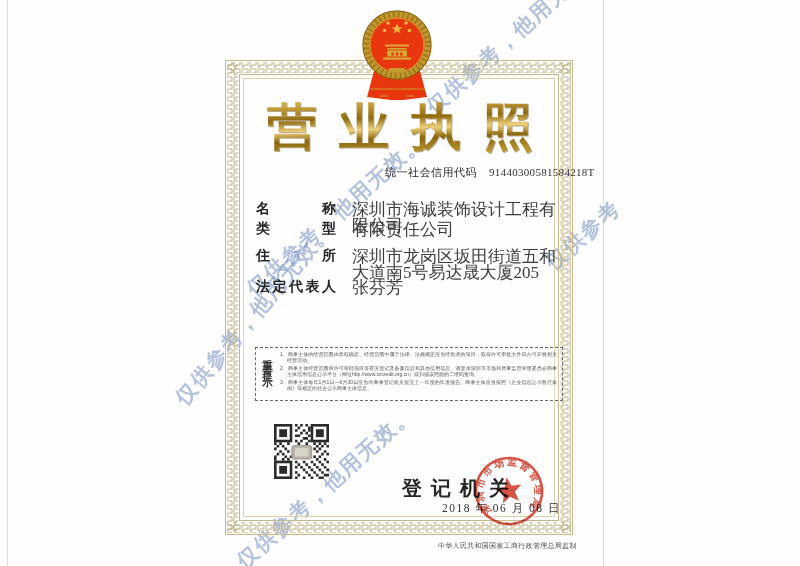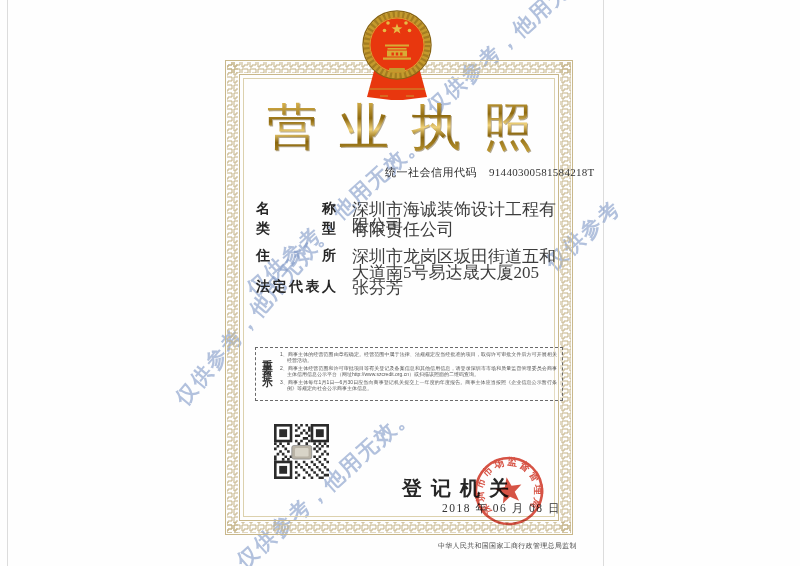--- a/index.html
+++ b/index.html
@@ -10,21 +10,21 @@
   
   #wm-layer{position:absolute;left:0;top:0;width:620px;height:566px;overflow:hidden;z-index:1;}
   .wm{position:absolute;white-space:nowrap;color:rgba(122,149,196,.58);font-weight:bold;
       font-size:21px;letter-spacing:2px;transform-origin:0 50%;font-family:"Liberation Serif",serif;}
   
   #frame-svg{position:absolute;left:225px;top:60px;z-index:2;}
   
   #emblem-svg{position:absolute;left:357px;top:9px;z-index:3;}
   
   #title{position:absolute;left:225px;top:98px;width:348px;z-index:3;text-align:center;
-     font-size:50px;line-height:58px;font-weight:normal;letter-spacing:22px;padding-left:24px;box-sizing:border-box;
+     font-size:50px;line-height:58px;font-weight:bold;letter-spacing:22px;padding-left:24px;box-sizing:border-box;
      background:linear-gradient(178deg,#e3bd55 6%,#8f6a10 36%,#f0d27a 52%,#8a660e 66%,#caa63f 96%);
      -webkit-background-clip:text;background-clip:text;color:transparent;
      filter:drop-shadow(1px 1px 0 rgba(90,64,8,.45));font-family:"Liberation Serif",serif;}
   
   #credit{position:absolute;left:385px;top:165px;z-index:3;font-size:11px;color:#2a2a2a;white-space:nowrap;}
   #credit .lab{font-weight:normal;letter-spacing:.5px;}
   #credit .num{font-family:"Liberation Serif",serif;color:#333;margin-left:12px;letter-spacing:.3px;}
   
   .row{position:absolute;left:256px;z-index:3;white-space:nowrap;}
   .row .lab{display:inline-block;width:84px;font-weight:bold;font-size:14px;color:#262626;vertical-align:top;}

